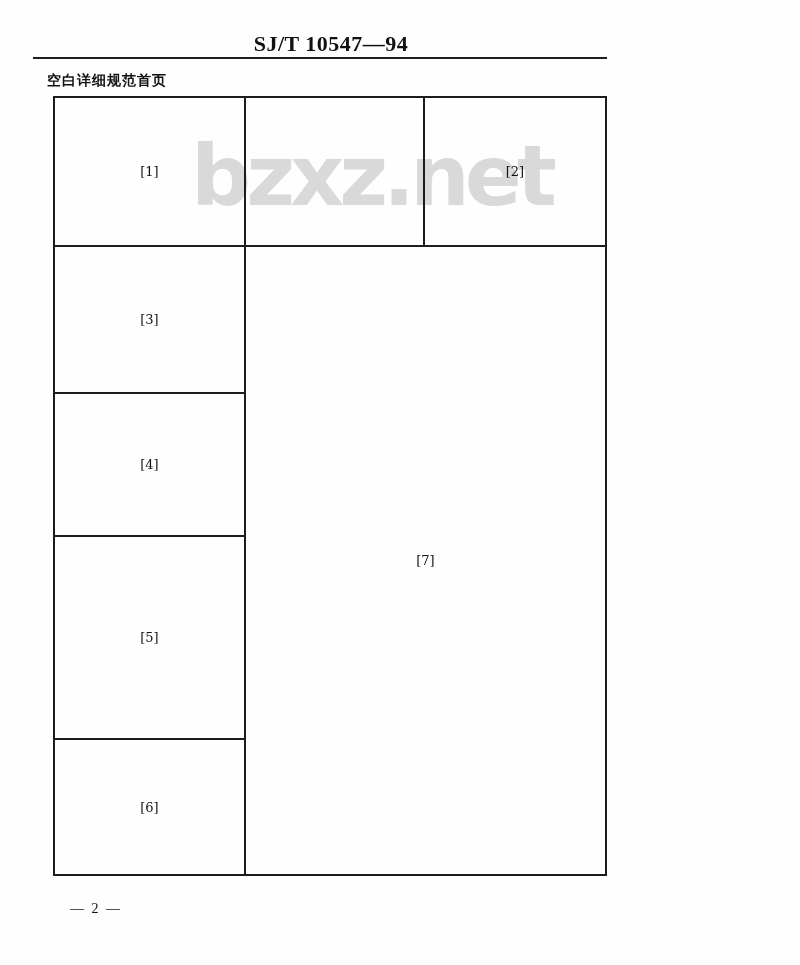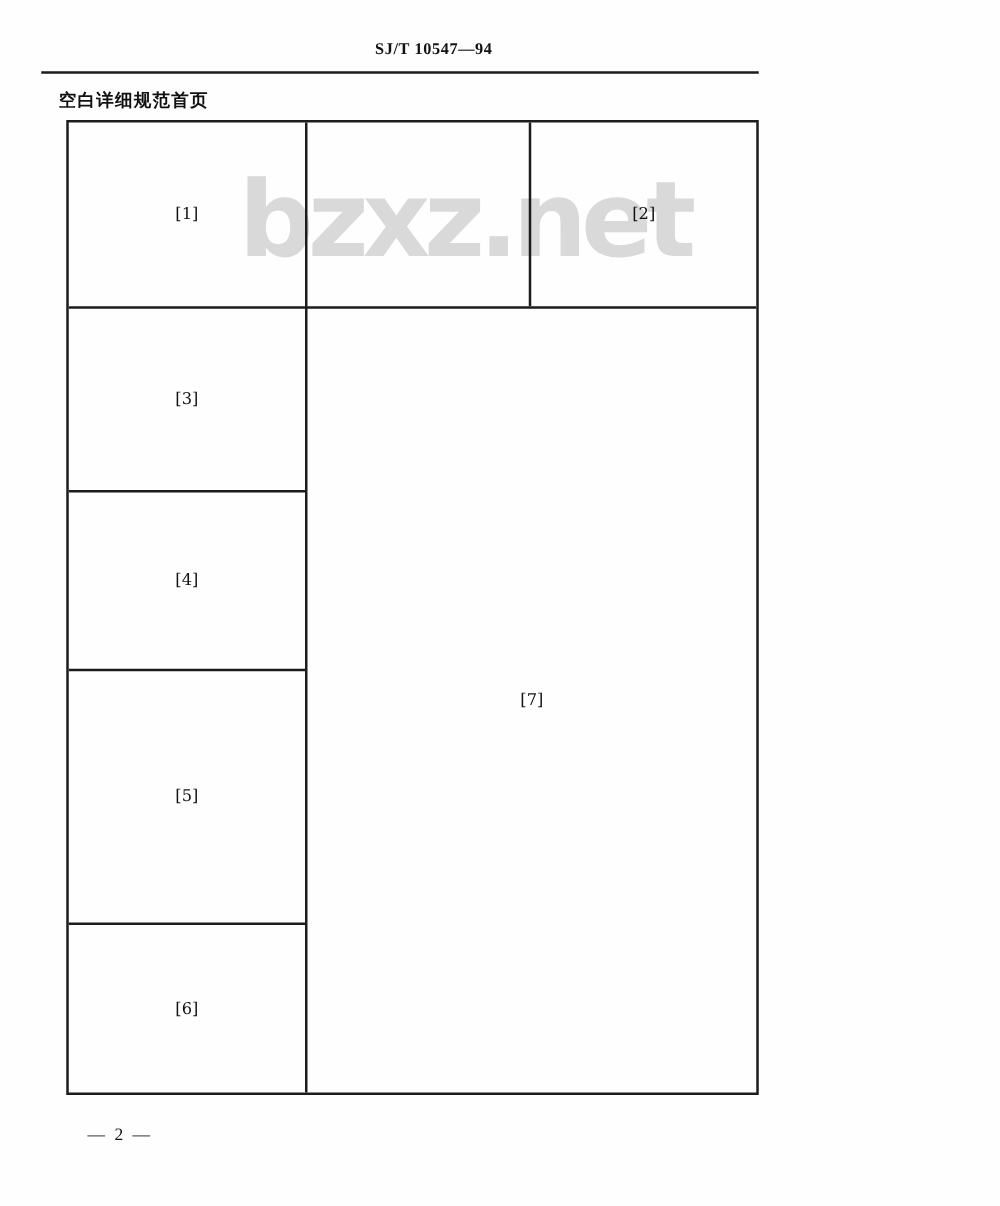--- a/index.html
+++ b/index.html
@@ -8,23 +8,22 @@
     --wm:#d9d9d9;
     --bg:#fefefe;
   }
   html,body{margin:0;padding:0;background:#fff;}
   .page{
     position:relative;width:800px;height:965px;background:var(--bg);
     color:var(--text);font-family:"Liberation Serif", serif;overflow:hidden;
   }
   .std-header{
     position:absolute;top:31px;left:0;width:662px;text-align:center;
-    font-size:13px;font-weight:bold;letter-spacing:.5px;
+    font-size:22px;font-weight:bold;letter-spacing:.5px;
     font-family:"Liberation Serif", serif;
-    padding-left:16px;
   }
   .header-rule{
     position:absolute;left:33px;top:57px;width:574px;height:2px;
     background:var(--line);
   }
   .page-title{
     position:absolute;left:47px;top:72px;
     font-size:14px;font-weight:bold;letter-spacing:1px;
     font-family:"DejaVu Sans", sans-serif;
   }

